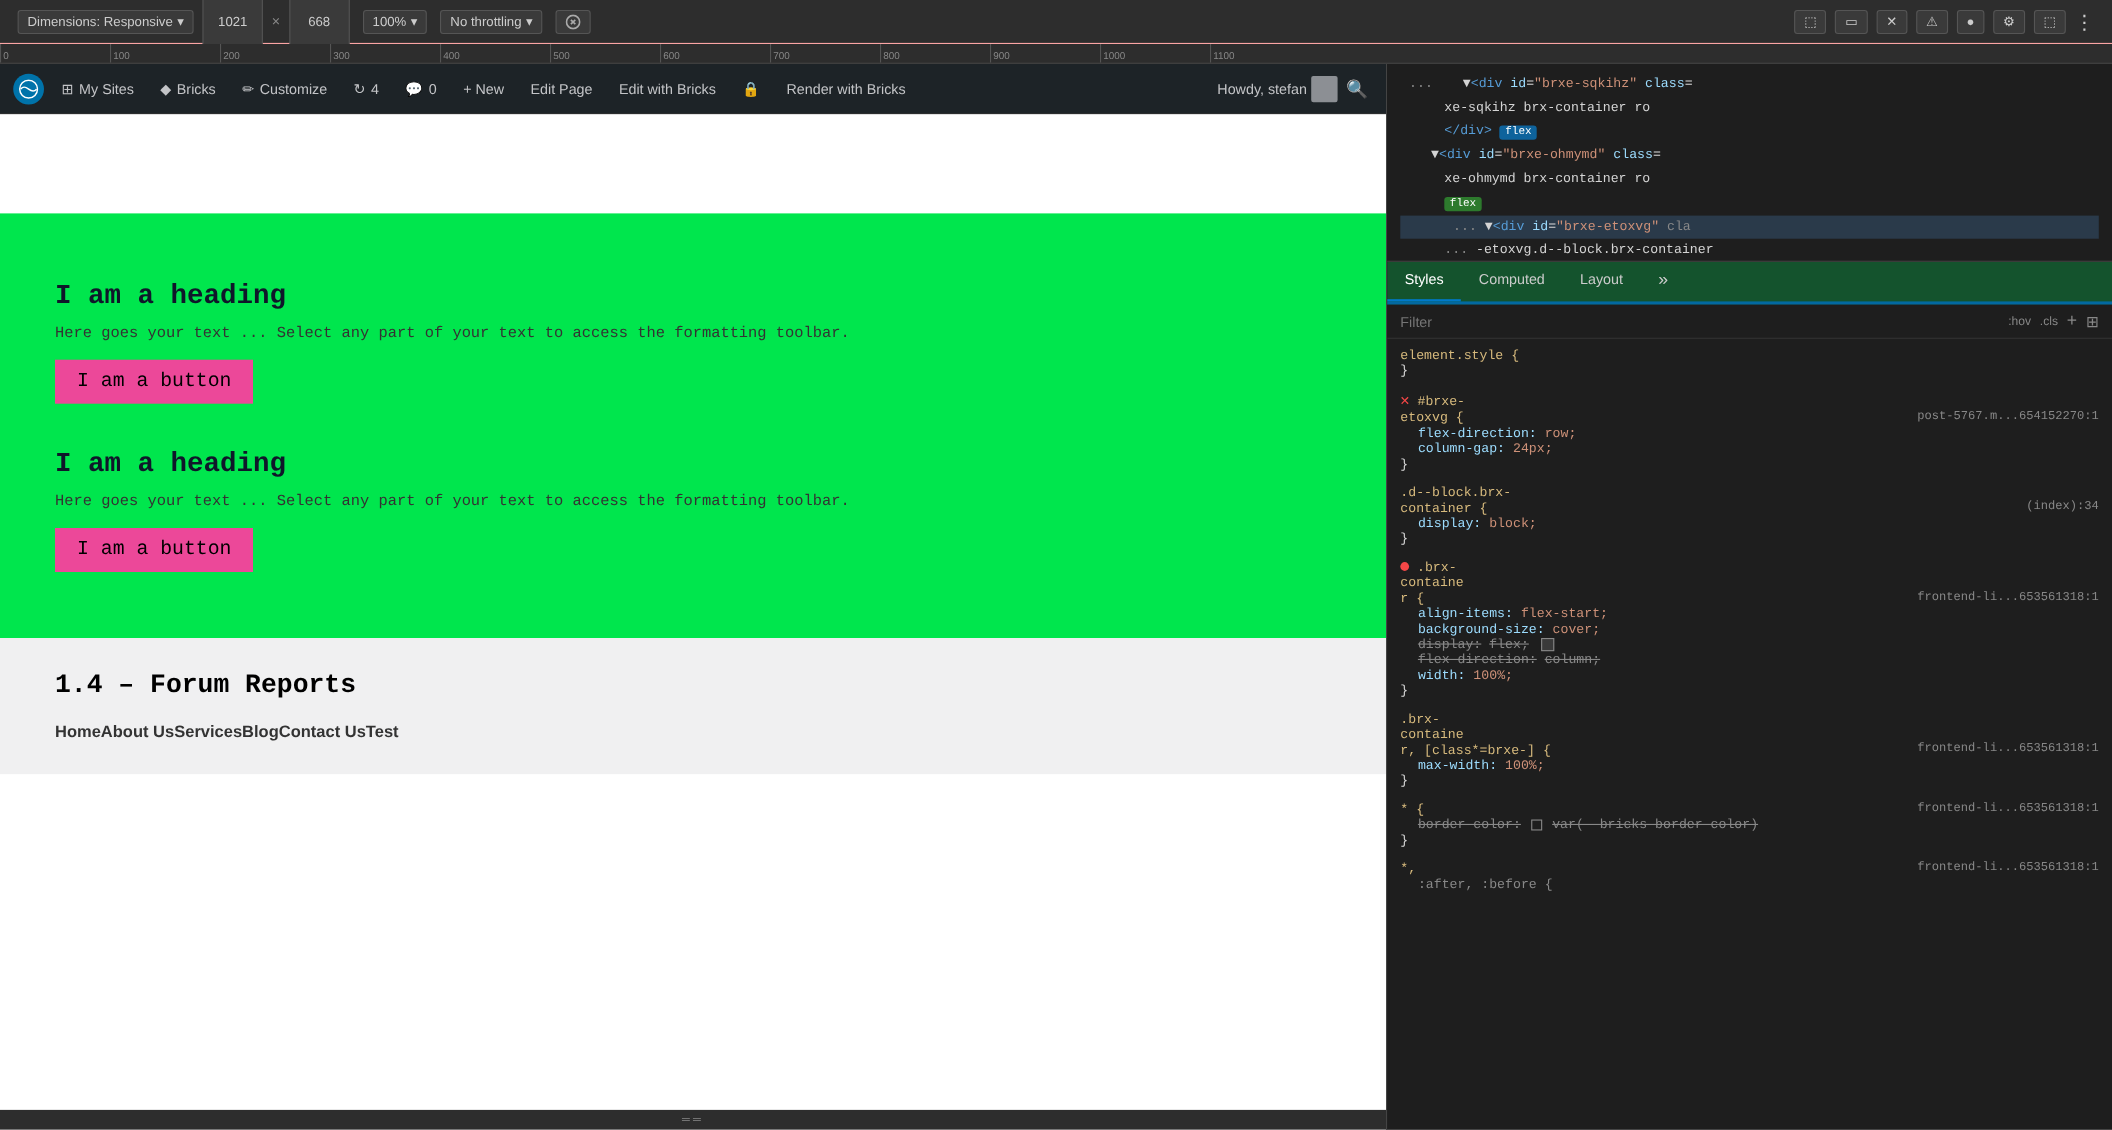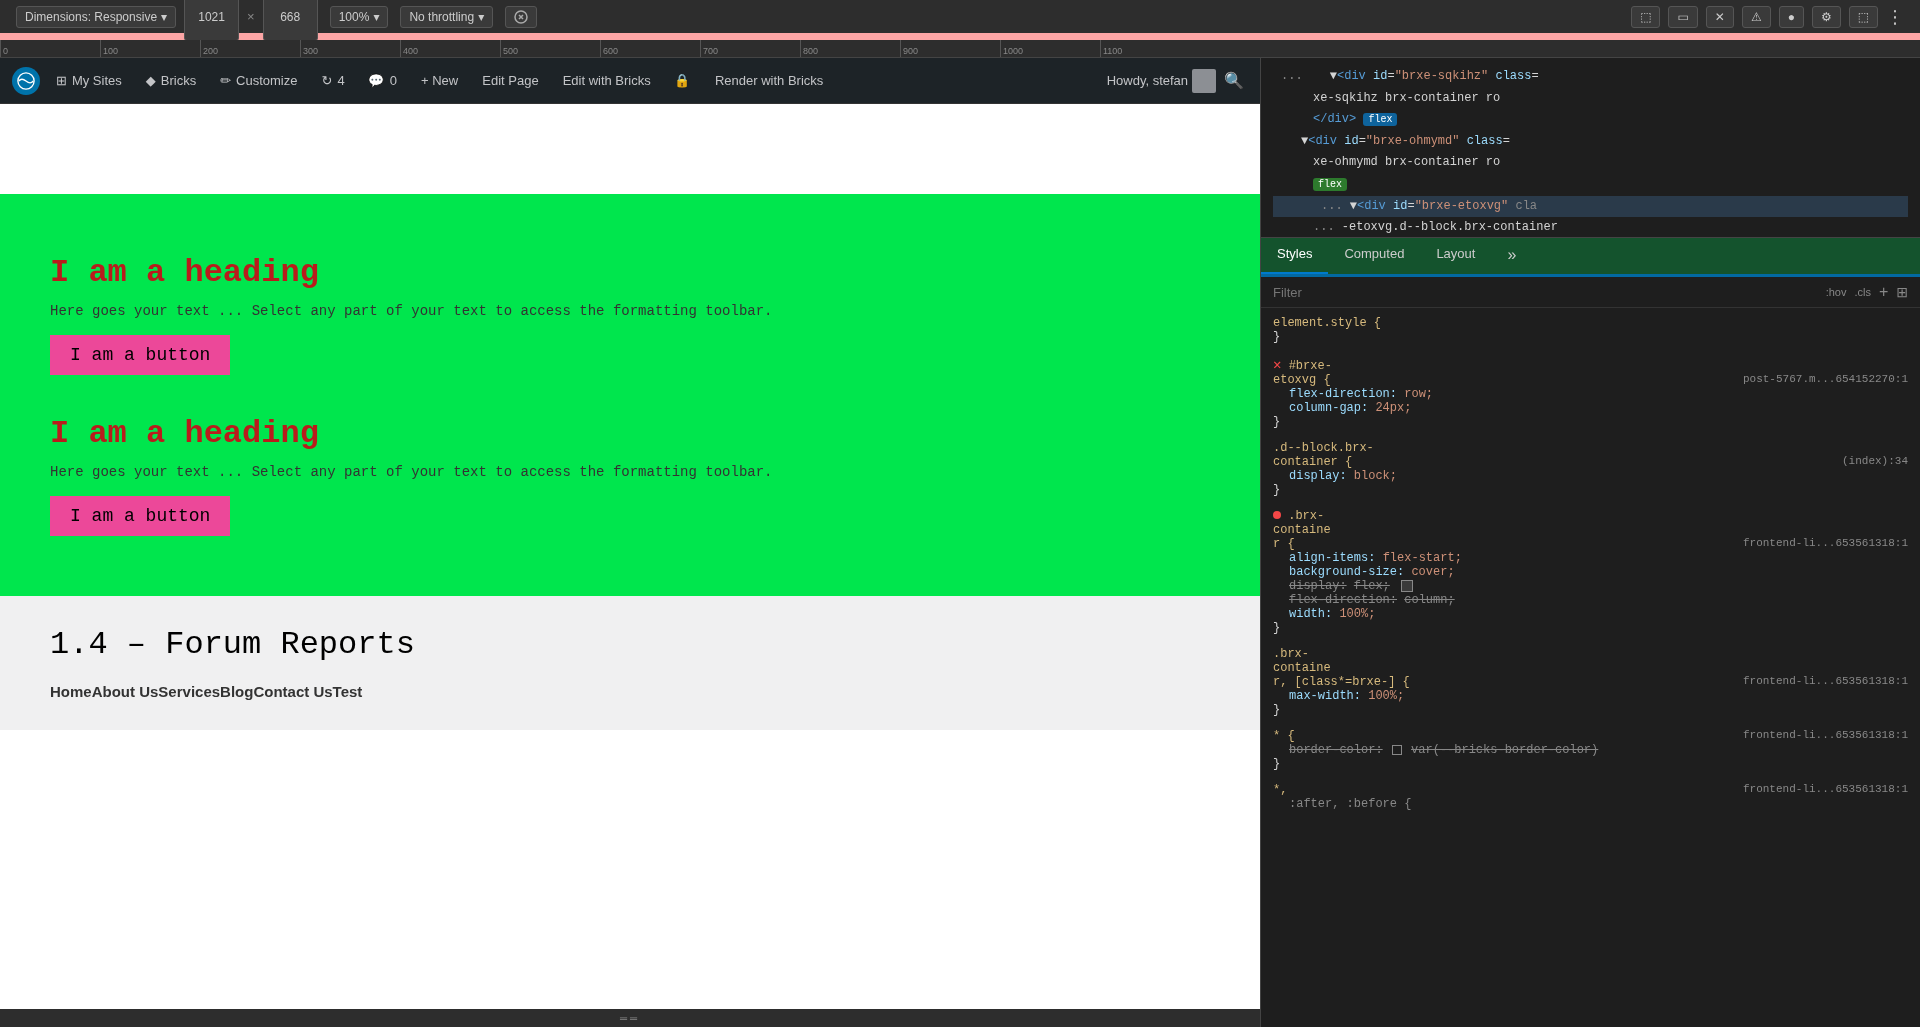--- a/index.html
+++ b/index.html
@@ -7,21 +7,21 @@
 
     
     .browser-toolbar {
       background: #2d2d2d;
       height: 40px;
       display: flex;
       align-items: center;
       justify-content: center;
       gap: 12px;
       padding: 0 16px;
-      border-bottom: 7px solid #fca5a5;
+      border-bottom: 1px solid #fca5a5;
       flex-shrink: 0;
     }
     .browser-toolbar .dimensions-control {
       display: flex;
       align-items: center;
       gap: 8px;
       color: #ccc;
       font-size: 13px;
     }
     .browser-toolbar select, .browser-toolbar input {
@@ -170,24 +170,24 @@
       flex-direction: column;
       gap: 0;
     }
     .green-block {
       padding: 20px 0;
     }
     .green-block + .green-block {
       border-top: none;
     }
     .page-heading {
-      font-size: 32px;
+      font-size: 25px;
       font-weight: 900;
       font-family: 'Courier New', Courier, monospace;
-      color: #b91c1c;
+      color: #0f172a;
       margin-bottom: 12px;
     }
     .page-text {
       font-family: 'Courier New', Courier, monospace;
       color: #333;
       font-size: 14px;
       margin-bottom: 16px;
     }
     .page-button {
       background: #ec4899;
@@ -198,22 +198,22 @@
       cursor: pointer;
       display: inline-block;
     }
 
     .gray-footer-section {
       background: #f0f0f1;
       padding: 30px 50px;
     }
     .forum-title {
       font-family: 'Courier New', Courier, monospace;
-      font-size: 32px;
-      font-weight: 400;
+      font-size: 24px;
+      font-weight: 700;
       color: #000;
       margin-bottom: 20px;
     }
     .nav-menu {
       display: flex;
       font-weight: bold;
     }
     .nav-menu a {
       color: #333;
       text-decoration: none;

